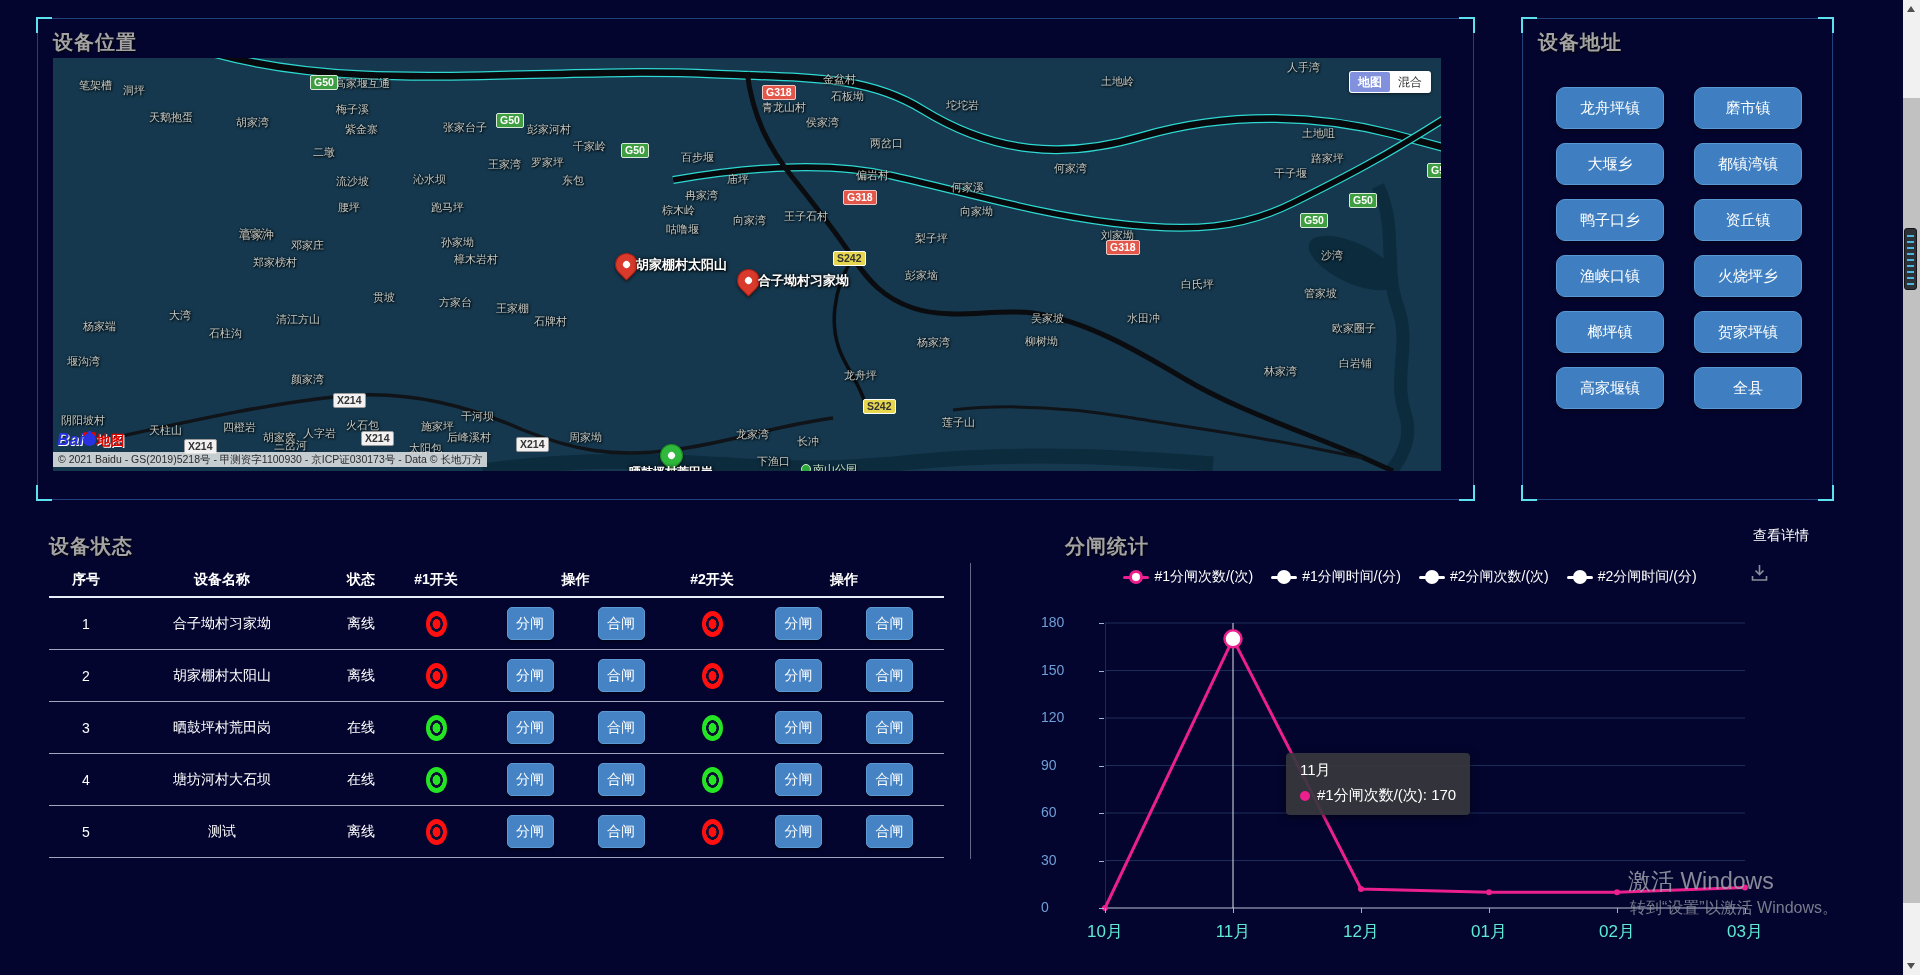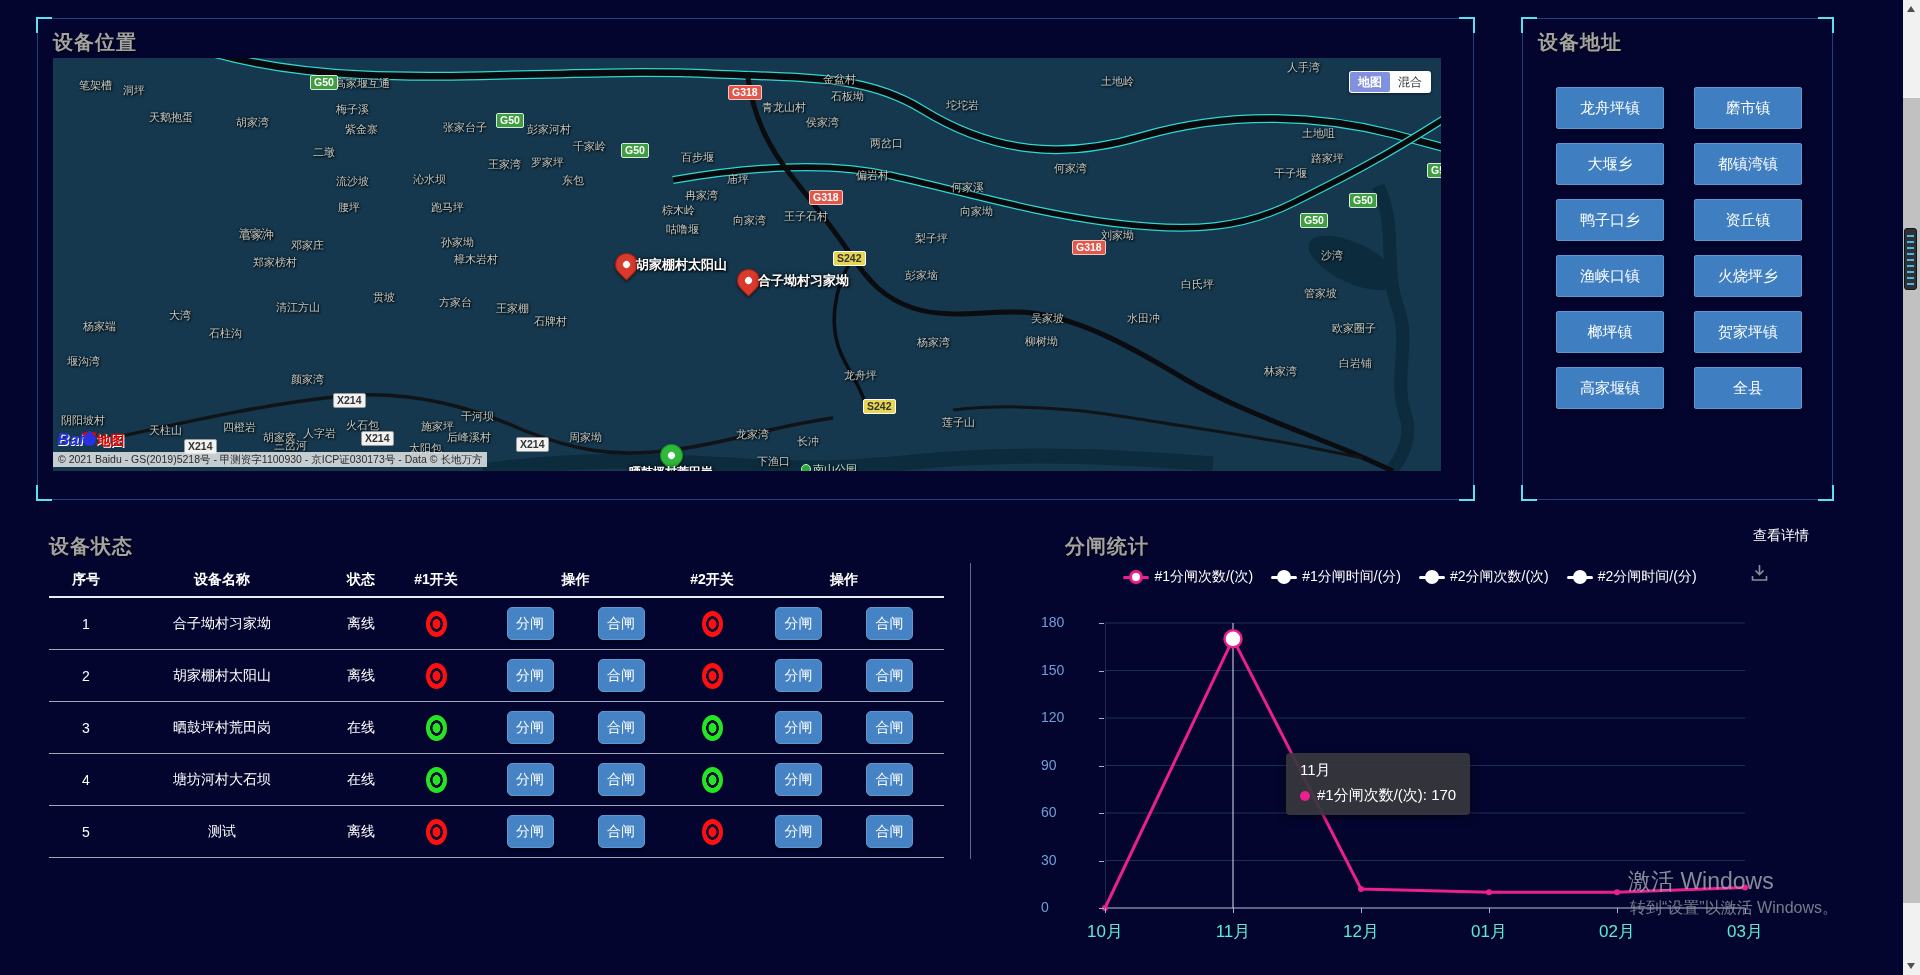--- a/index.html
+++ b/index.html
@@ -17,41 +17,41 @@
 
   .p-location{left:37px;top:18px;width:1437px;height:482px;}
   .p-address{left:1522px;top:18px;width:311px;height:482px;}
 
   
   .map{position:absolute;left:15px;top:39px;width:1388px;height:413px;background:#15384e;overflow:hidden;}
   .map svg{position:absolute;left:0;top:0;}
   .map-label{position:absolute;color:#c3c9c5;font-size:11px;white-space:nowrap;text-shadow:1px 1px 2px #000,0 0 3px #000;transform:translateX(-2px);}
   .shield{position:absolute;font-size:10.5px;font-weight:bold;line-height:13px;padding:0 3px;border-radius:2px;white-space:nowrap;}
   .shield.g{background:#3f9e41;color:#fff;border:1px solid #d9ead9;}
-  .shield.r{background:#e2574a;color:#fff;border:1px solid #f0c9c5;}
+  .shield.r{background:#e2574a;color:#fff;border:1px solid #f0c9c5;margin-left:34px;}
   .shield.y{background:#e7d74f;color:#333;border:1px solid #fff;}
   .shield.w{background:#f2f2f2;color:#333;border:1px solid #999;}
   .pin{position:absolute;width:21px;height:21px;border-radius:50% 50% 50% 0;transform:rotate(-45deg);box-shadow:-1px 1px 3px rgba(0,0,0,.6);}
   .pin::after{content:"";position:absolute;left:7px;top:7px;width:7px;height:7px;border-radius:50%;background:#fff;}
   .pin.red{background:#d93a2b;border:1px solid #a32016;}
   .pin.green{background:#2fb83c;border:1px solid #1d8c28;}
   .marker-label{position:absolute;color:#fff;font-size:13px;font-weight:bold;white-space:nowrap;text-shadow:1px 1px 2px #000,0 0 4px #000;}
   .map-toggle{position:absolute;right:10px;top:13px;background:#fff;border-radius:3px;padding:1px;display:flex;box-shadow:0 1px 3px rgba(0,0,0,.5);}
   .map-toggle .seg{font-size:12px;line-height:20px;padding:0 8px;color:#333;border-radius:2px;cursor:pointer;}
   .map-toggle .seg.active{background:#8291dd;color:#fff;font-weight:bold;}
   .baidu-logo{position:absolute;left:4px;top:372px;font-weight:bold;font-size:17px;font-style:italic;color:#2932e1;text-shadow:1px 1px 0 #fff;}
   .baidu-logo .paw{display:inline-block;width:13px;height:13px;border-radius:50% 50% 48% 48%;background:#2932e1;box-shadow:-4px -5px 0 -4px #e10600,0 -6px 0 -4px #2932e1,4px -5px 0 -4px #e10600;vertical-align:-1px;}
   .baidu-logo .suffix{color:#e10600;font-size:14px;font-style:normal;}
   .map-copyright{position:absolute;left:0;top:394px;background:rgba(243,243,243,.8);color:#2b2b2b;font-size:10.5px;line-height:15px;padding:0 5px;white-space:nowrap;}
   .park-label{position:absolute;color:#cfe8cf;font-size:11px;text-shadow:1px 1px 2px #000;white-space:nowrap;}
   .park-label i{display:inline-block;width:8px;height:8px;border-radius:50%;background:#2fa83a;border:1px solid #cfe8cf;margin-right:2px;vertical-align:-1px;}
 
   
   .addr-grid{position:absolute;left:33px;top:68px;display:grid;grid-template-columns:108px 108px;column-gap:30px;row-gap:14px;}
-  .addr-btn{width:108px;height:42px;background:#3f7fc1;border:1px solid #5b97d2;border-radius:2px;color:#fff;font-size:15px;font-family:inherit;cursor:pointer;box-shadow:0 2px 4px rgba(0,0,0,.4);}
+  .addr-btn{width:108px;height:42px;background:#3f7fc1;border:1px solid #5b97d2;border-radius:9px;color:#fff;font-size:15px;font-family:inherit;cursor:pointer;box-shadow:0 2px 4px rgba(0,0,0,.4);}
 
   
   .tbl{position:absolute;left:49px;top:563px;width:895px;color:#fff;}
   .tbl .thead{display:flex;height:33px;align-items:center;border-bottom:2px solid #e9edf5;}
   .tbl .th{font-size:14px;font-weight:bold;text-align:center;}
   .tbl .tr{display:flex;height:51px;align-items:center;border-bottom:1px solid rgba(214,220,233,.75);}
   .tbl .td{font-size:14px;text-align:center;display:flex;align-items:center;justify-content:center;gap:44px;}
   .ind{width:21px;height:26px;border-radius:50%;}
   .ind.red{background:radial-gradient(closest-side,#ff0f0f 0 36%,#0a0f33 40% 58%,#ff0f0f 62% 100%);}
   .ind.green{background:radial-gradient(closest-side,#23e523 0 36%,#0a0f33 40% 58%,#23e523 62% 100%);}
@@ -160,21 +160,21 @@
           <span class="map-label" style="left: 1050px; top: 16px;">土地岭</span>
           <span class="map-label" style="left: 190px; top: 170px;">官家冲</span>
           <span class="map-label" style="left: 202px; top: 197px;">郑家榜村</span>
           <span class="map-label" style="left: 390px; top: 177px;">孙家坳</span>
           <span class="map-label" style="left: 403px; top: 194px;">樟木岩村</span>
           <span class="map-label" style="left: 322px; top: 232px;">贯坡</span>
           <span class="map-label" style="left: 388px; top: 237px;">方家台</span>
           <span class="map-label" style="left: 445px; top: 243px;">王家棚</span>
           <span class="map-label" style="left: 483px; top: 256px;">石牌村</span>
           <span class="map-label" style="left: 118px; top: 250px;">大湾</span>
-          <span class="map-label" style="left: 225px; top: 242px;">清江方山</span>
+          <span class="map-label" style="left: 225px; top: 254px;">清江方山</span>
           <span class="map-label" style="left: 158px; top: 268px;">石柱沟</span>
           <span class="map-label" style="left: 32px; top: 261px;">杨家端</span>
           <span class="map-label" style="left: 16px; top: 296px;">堰沟湾</span>
           <span class="map-label" style="left: 10px; top: 355px;">阴阳坡村</span>
           <span class="map-label" style="left: 98px; top: 365px;">天柱山</span>
           <span class="map-label" style="left: 172px; top: 362px;">四橙岩</span>
           <span class="map-label" style="left: 252px; top: 368px;">人字岩</span>
           <span class="map-label" style="left: 295px; top: 360px;">火石包</span>
           <span class="map-label" style="left: 370px; top: 361px;">施家坪</span>
           <span class="map-label" style="left: 410px; top: 351px;">干河坝</span>

